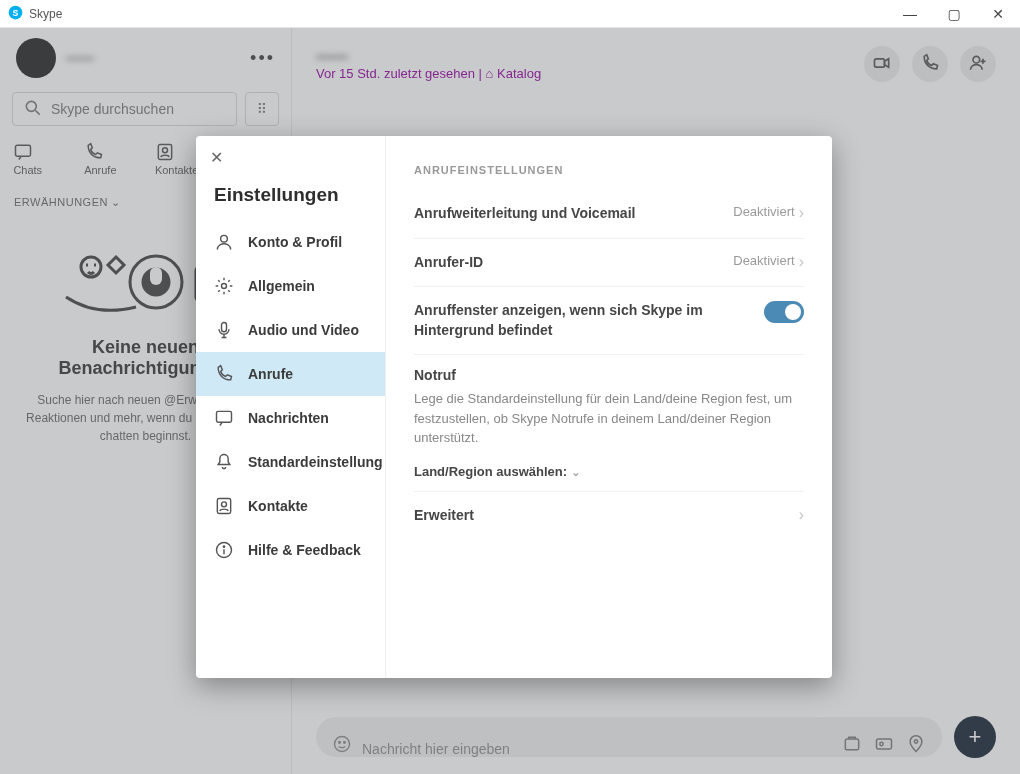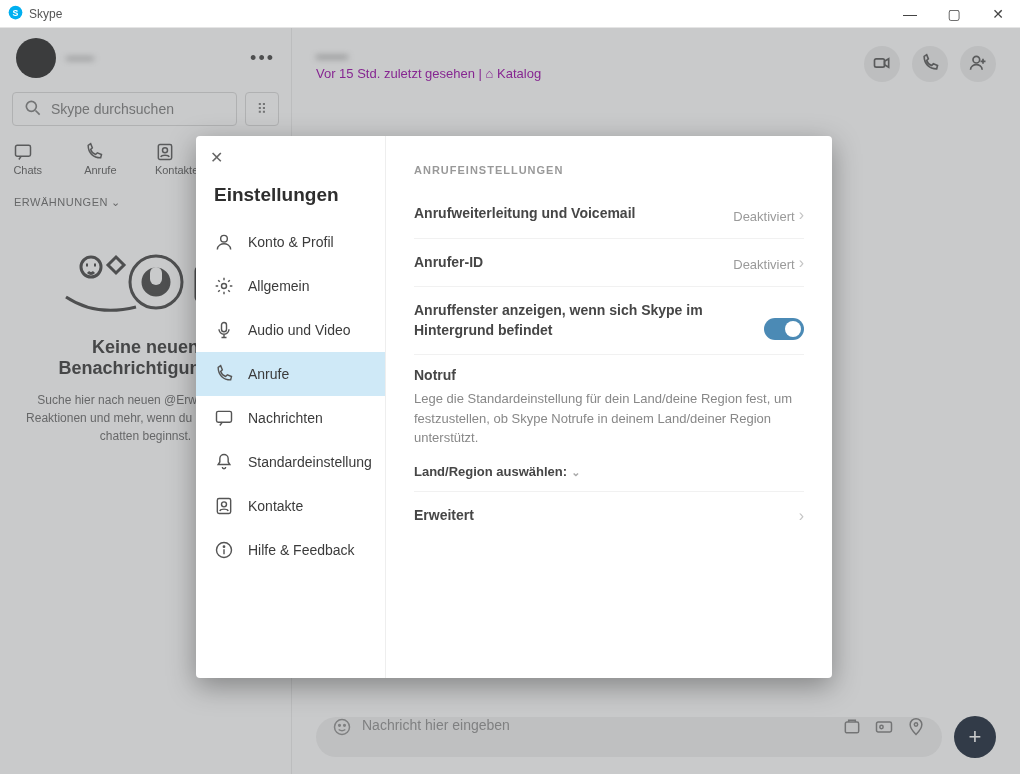--- a/index.html
+++ b/index.html
@@ -29,36 +29,36 @@
 .illus{padding:20px 14px;text-align:center;color:#4a4a4a}
 .illus .pic{height:90px;margin-bottom:10px;display:flex;align-items:center;justify-content:center}
 .illus h3{font-size:18px;margin:6px 0;font-weight:700}
 .illus p{font-size:12px;color:#777;line-height:1.5}
 .chat-header{display:flex;align-items:center;gap:12px;padding:18px 24px}
 .chat-header .name{font-weight:600;color:#444;filter:blur(3px);font-size:16px}
 .chat-header .meta{font-size:13px;color:#a21caf}
 .chat-header .hbtns{margin-left:auto;display:flex;gap:12px}
 .circle{width:36px;height:36px;border-radius:50%;background:#efefef;display:flex;align-items:center;justify-content:center;color:#666}
 .msgbar{margin-top:auto;padding:16px 24px;display:flex;align-items:center;gap:12px}
-.msgin{flex:1;height:40px;border-radius:20px;background:#f2f2f2;display:flex;align-items:flex-start;padding:0 16px;color:#999;gap:10px}
+.msgin{flex:1;height:40px;border-radius:20px;background:#f2f2f2;display:flex;align-items:flex-end;padding:0 16px;color:#999;gap:10px}
 .msgin .tools{margin-left:auto;display:flex;gap:12px;color:#888}
 .fab{width:42px;height:42px;border-radius:50%;background:#2e3a4a;color:#fff;display:flex;align-items:center;justify-content:center;font-size:22px}
 
 .scrim{position:absolute;left:0;top:28px;right:0;bottom:0;background:rgba(60,64,70,.28)}
 
 .modal{position:absolute;left:196px;top:136px;width:636px;height:542px;background:#fff;border-radius:4px;box-shadow:0 8px 28px rgba(0,0,0,.35);display:flex;overflow:hidden}
 .closebtn{position:absolute;left:14px;top:12px;color:#666;font-size:16px;cursor:pointer}
 .mside{width:190px;border-right:1px solid #eee;padding:48px 0 10px}
 .mside h2{font-size:19px;font-weight:700;margin:0 0 14px 18px}
-.mitem{display:flex;align-items:center;gap:14px;padding:12px 18px;font-size:14px;color:#3b3b3b;font-weight:400;cursor:pointer}
+.mitem{display:flex;align-items:center;gap:14px;padding:12px 18px;font-size:14px;color:#3b3b3b;font-weight:700;cursor:pointer}
 .mitem svg{width:20px;height:20px;flex-shrink:0;stroke:#555;fill:none;stroke-width:1.7}
 .mitem.active{background:#cfe9f7}
 .mmain{flex:1;padding:28px 28px 20px;color:#5a5a5a;overflow-y:auto}
 .mmain .sectitle{font-size:11px;letter-spacing:1px;color:#999;margin-bottom:14px;font-weight:600}
-.row{display:flex;align-items:flex-end;padding:14px 0;border-bottom:1px solid #f1f1f1}
+.row{display:flex;align-items:flex-start;padding:14px 0;border-bottom:1px solid #f1f1f1}
 .row:last-child{border-bottom:none}
 .row .lbl{flex:1;font-weight:600;color:#464646;line-height:1.4;padding-right:12px}
 .row .status{color:#9a9a9a;font-size:13px;margin-right:4px}
 .row .chev{color:#c5c5c5;font-size:16px}
 .toggle{width:40px;height:22px;border-radius:11px;background:#b8bfc7;position:relative;flex-shrink:0}
 .toggle .knob{position:absolute;width:16px;height:16px;border-radius:50%;background:#fff;top:3px;left:3px;transition:left .15s}
 .toggle.on{background:#4b8ab5}
 .toggle.on .knob{left:21px}
 .block{padding:12px 0;border-bottom:1px solid #f1f1f1}
 .block .blklbl{font-weight:600;color:#464646;margin-bottom:6px}

